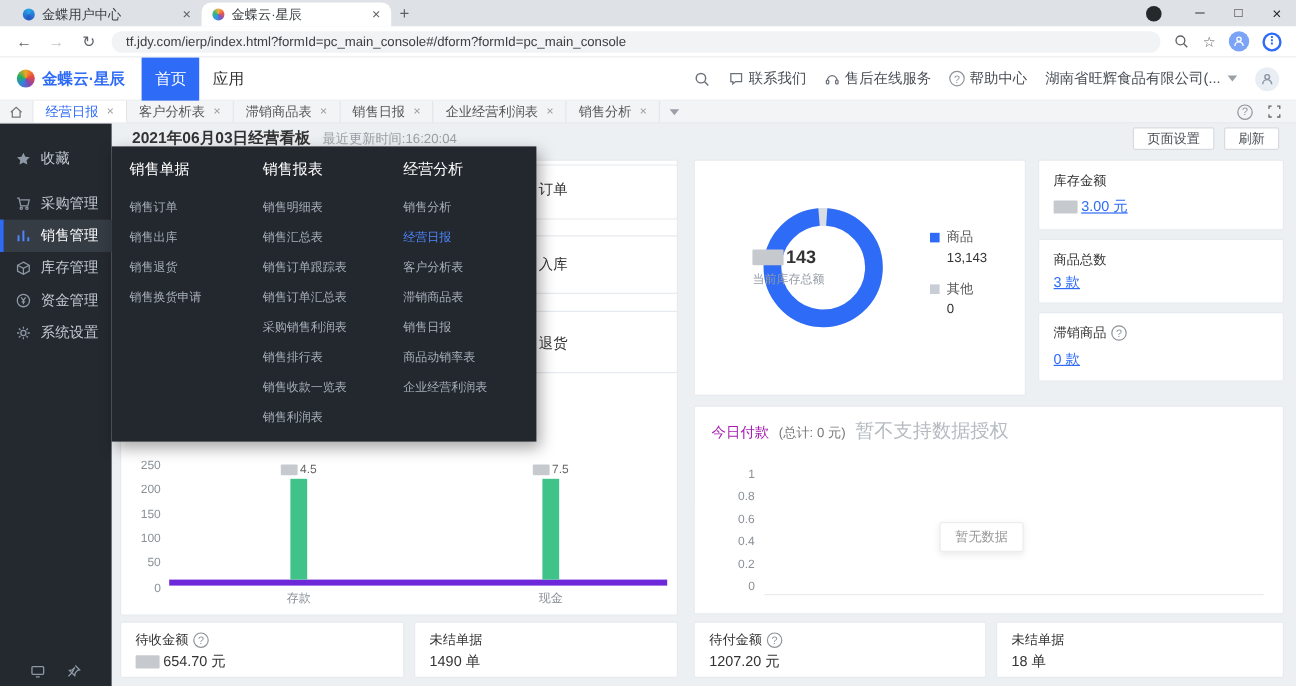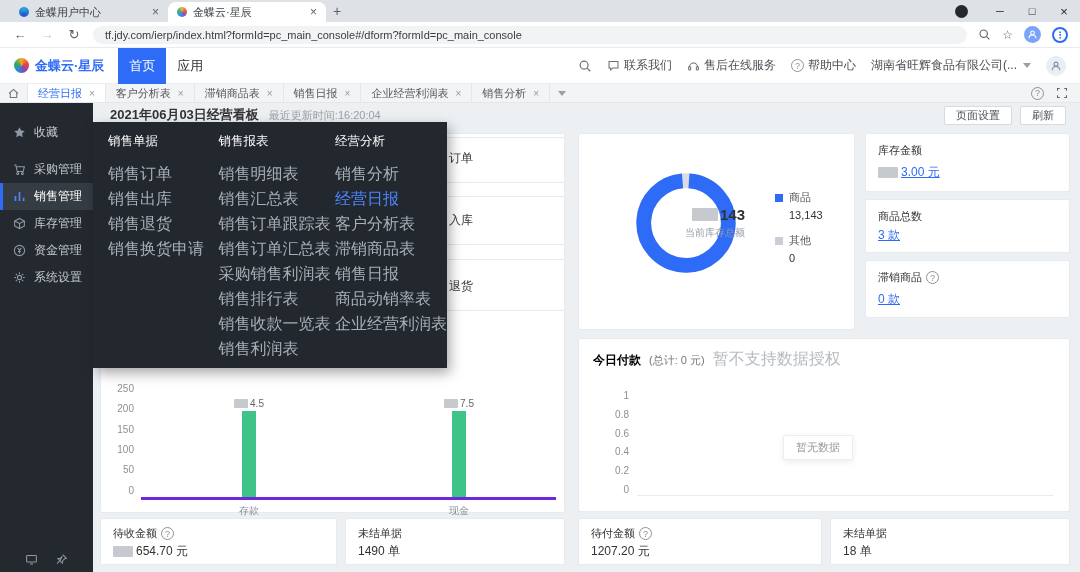--- a/index.html
+++ b/index.html
@@ -62,69 +62,69 @@
   .side-item.active{background:#363c44;color:#fff}
   .side-item.active::before{content:"";position:absolute;left:0;top:0;bottom:0;width:3px;background:#2e6bf6}
   .side-item.active svg{color:#4d87ff}
   .side-bottom{position:absolute;bottom:6px;left:0;width:100%;display:flex;justify-content:space-around;color:#8f99a5;padding:0 16px}
 
   
   .flyout{position:absolute;left:93px;top:122px;width:354px;height:246px;background:#23272e;z-index:30;box-shadow:3px 5px 12px rgba(0,0,0,.35);display:flex;padding:11px 0 0 15px}
   .fly-col{width:112px}
   .fly-col.c2{width:118px}
   .fly-title{color:#fff;font-size:12.5px;font-weight:normal;margin-bottom:11px}
-  .fly-item{color:#a7afb9;font-size:16px;height:25px;line-height:25px;white-space:nowrap;cursor:pointer}
+  .fly-item{color:#a7afb9;font-size:10px;height:25px;line-height:25px;white-space:nowrap;cursor:pointer}
   .fly-item.active{color:#4d87ff}
 
   
   .content-bg{position:absolute;left:93px;top:103px;right:0;bottom:0;background:#edf0f3;z-index:0}
   .content-head{position:absolute;left:110px;top:105px;right:14px;height:20px;display:flex;align-items:center;z-index:5}
   .ch-title{font-size:13px;font-weight:bold;color:#333}
   .ch-updated{font-size:11px;color:#9aa0a6;margin-left:10px}
   .ch-btns{margin-left:auto;display:flex;gap:8px}
   .btn{background:#fff;border:1px solid #d7dbe0;border-radius:2px;font-size:11px;color:#4a4f55;padding:0 11px;height:19px;display:flex;align-items:center}
 
   .card{position:absolute;background:#fff;border:1px solid #e7eaee;border-radius:2px;z-index:1}
   .panel-left{left:100px;top:133px;width:465px;height:380px}
   .pcard{z-index:2}
   .pcard .plabel{position:absolute;left:18px;top:12px;font-size:12px;color:#333}
 
   
   .yaxis-lab,.xaxis-lab{position:absolute;font-size:10px;color:#8a9097}
   .yaxis-lab{width:33px;text-align:right}
-  .plot{position:absolute;left:40px;top:264px;width:415px;height:102px;border-bottom:3px solid #6d28d9}
+  .plot{position:absolute;left:40px;top:252px;width:415px;height:102px;border-bottom:5px solid #6d28d9}
   .bar-wrap{position:absolute;bottom:0;width:44px;height:100%;display:flex;flex-direction:column;align-items:center;justify-content:flex-end}
   .bar-label{display:flex;align-items:center;gap:2px;font-size:10px;color:#666;margin-bottom:2px}
   .bar{width:14px;background:#3fc389}
   .xaxis-lab{width:44px;text-align:center}
 
   .rd{display:inline-block;background:#c6cacf;border-radius:1px;vertical-align:middle}
   .rd-a{width:14px;height:9px}
   .rd-b{width:20px;height:11px}
   .rd-c{width:26px;height:13px}
 
   
-  .donut-center{position:absolute;left:48px;top:30px;width:118px;height:118px;display:flex;flex-direction:column;align-items:flex-end;justify-content:center;gap:3px}
+  .donut-center{position:absolute;left:48px;top:30px;width:118px;height:118px;display:flex;flex-direction:column;align-items:flex-start;justify-content:center;gap:3px}
   .dc-val{display:flex;align-items:center;gap:2px;font-size:15px;font-weight:bold;color:#333}
   .dc-label{font-size:10px;color:#949ca5}
   .legend{position:absolute;left:196px;top:56px}
   .lg-row{display:flex;align-items:center;gap:6px;font-size:11px;color:#555}
   .lg-sq{width:8px;height:8px;flex:none}
   .lg-val{font-size:11px;color:#333;margin:4px 0 12px 14px}
 
   
   .mc-label{position:absolute;left:12px;top:9px;font-size:11px;color:#333;display:flex;align-items:center;gap:4px}
   .mc-value{position:absolute;left:12px;top:30px;font-size:12px;display:flex;align-items:center;gap:3px}
   .link-val{color:#2e6bf6;text-decoration:underline;cursor:pointer}
   .bc-label{position:absolute;left:12px;top:7px;font-size:11px;color:#333;display:flex;align-items:center;gap:4px}
   .bc-value{position:absolute;left:12px;top:24px;font-size:12px;color:#333;display:flex;align-items:center;gap:3px}
 
   
   .pay-title{position:absolute;left:14px;top:10px;display:flex;align-items:baseline;gap:8px}
-  .pay-name{font-size:12px;font-weight:bold;color:#000000}
+  .pay-name{font-size:12px;font-weight:normal;color:#a21caf}
   .pay-total{font-size:11px;color:#777}
   .pay-note{font-size:16px;color:#b6bbc1}
   .pay-ticks span{position:absolute;left:20px;width:30px;text-align:right;font-size:10px;color:#8a9097}
   .pay-axis{position:absolute;left:58px;right:16px;top:156px;border-top:1px solid #e8ebee}
   .empty-badge{position:absolute;left:204px;top:96px;background:#fff;border:1px solid #ebedf0;box-shadow:0 2px 6px rgba(0,0,0,.08);border-radius:2px;padding:4px 12px;font-size:11px;color:#999}
 </style>
 </head>
 <body>
 
 <div class="screen">

